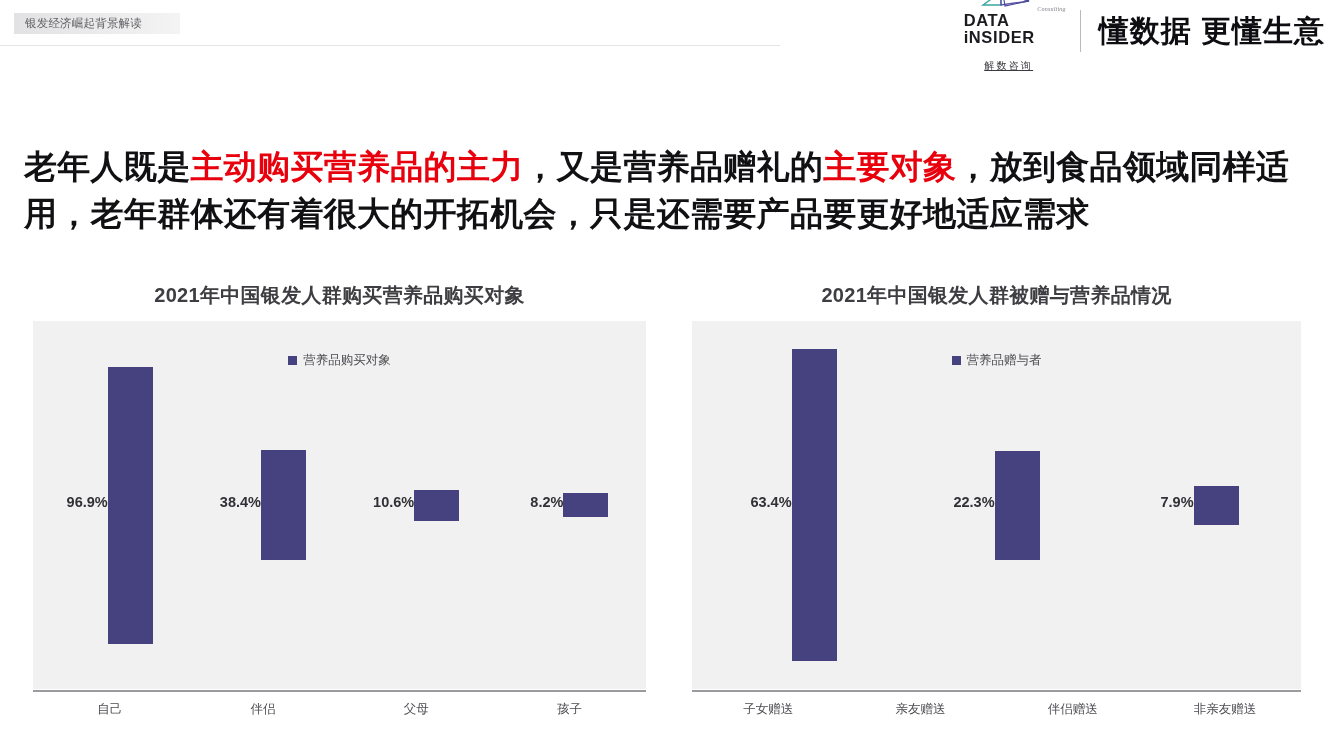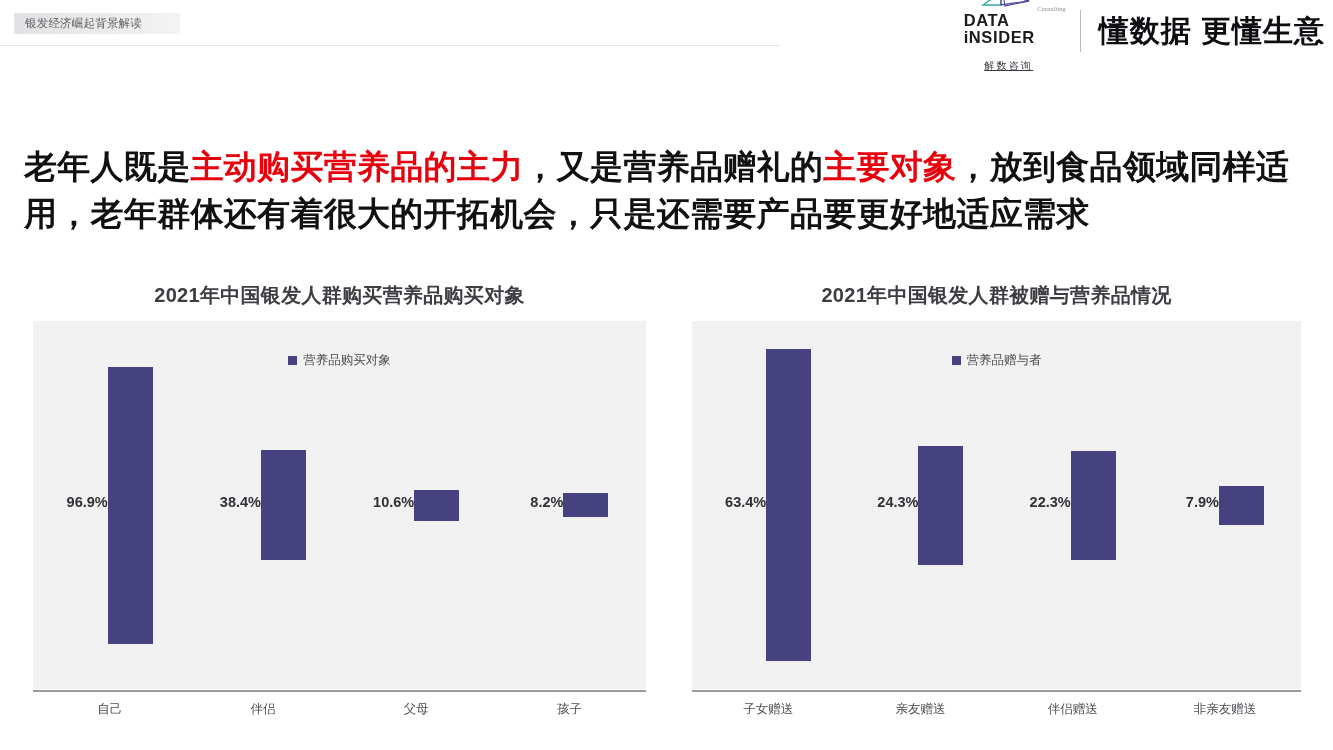--- a/index.html
+++ b/index.html
@@ -288,24 +288,20 @@
       <span class="legend-swatch"></span>
       <span class="legend-label">营养品赠与者</span>
     </div>
 
     <div class="bars">
       <div class="bar-slot">
         <span class="bar-value">63.4%</span>
         <div class="bar-rect" style="height:312px"></div>
       </div>
       <div class="bar-slot">
-        <span class="bar-value">24.3%</span>
-        <div class="bar-rect" style="height:119px"></div>
-      </div>
-      <div class="bar-slot">
         <span class="bar-value">22.3%</span>
         <div class="bar-rect" style="height:109px"></div>
       </div>
       <div class="bar-slot">
         <span class="bar-value">7.9%</span>
         <div class="bar-rect" style="height:39px"></div>
       </div>
     </div>
 
     <div class="axis-line"></div>

